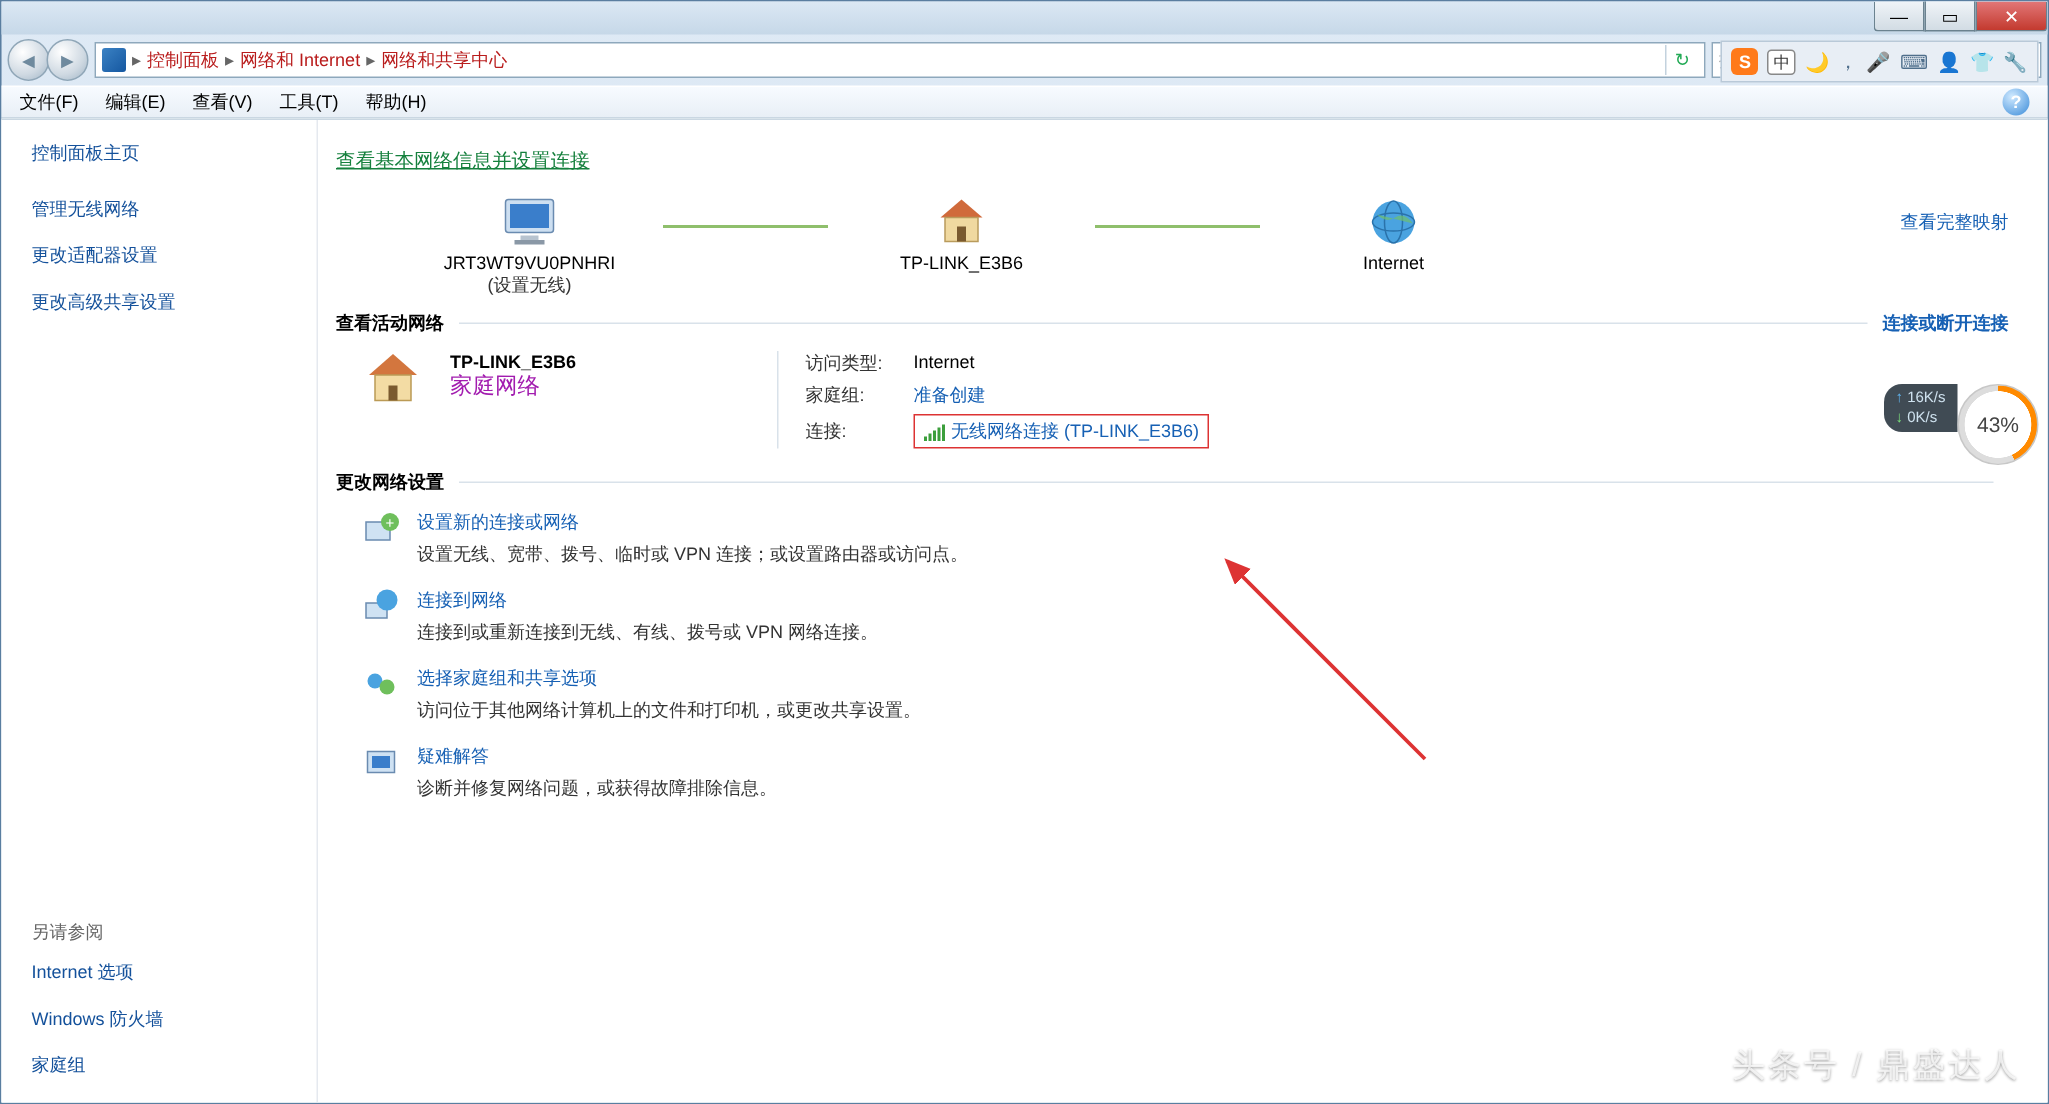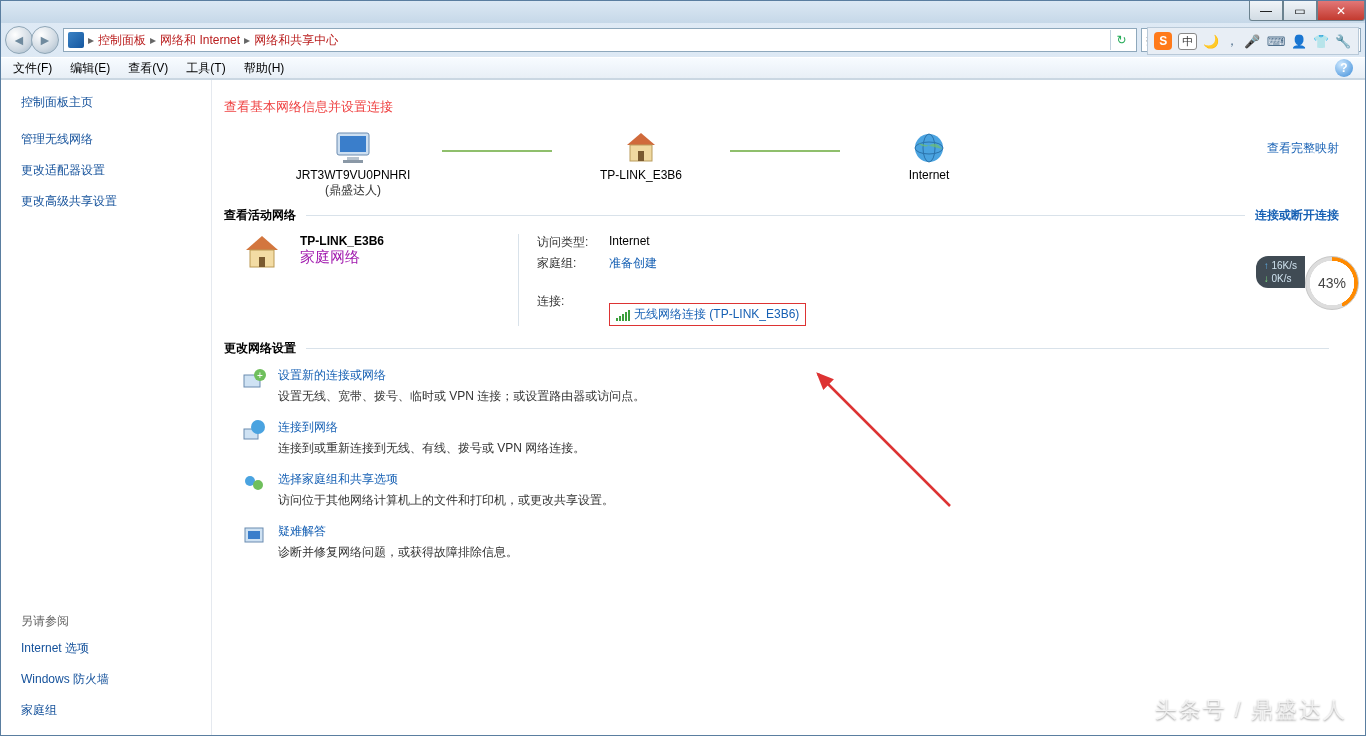--- a/index.html
+++ b/index.html
@@ -33,21 +33,21 @@
 
 
 .body { position:absolute; top:78px; left:0; right:0; bottom:0; display:flex; background:#fff; border-top:1px solid #cad7e2; }
 .sidebar { width: 210px; background:#fff; border-right: none; padding: 14px 8px 8px 20px; font-size:12px; display:flex; flex-direction:column; }
 .sidebar .cphome { color:#14519b; margin-bottom:20px; cursor:pointer; }
 .sidebar .slink { color:#14519b; margin-bottom:14px; cursor:pointer; }
 .sidebar .spacer { flex:1; }
 .sidebar .seealso-hd { color:#666; margin-bottom:10px; }
 
 .content { flex:1; padding: 18px 26px 10px 12px; font-size:12px; position:relative; background:#fff; border-left:1px solid #e5e9ef;}
-.content h1 { font-size:13px; color:#ef4444; font-weight:normal; margin-bottom:14px; }
+.content h1 { font-size:13px; color:#15803d; font-weight:normal; margin-bottom:14px;text-decoration:underline; }
 
 
 .maprow { display:flex; align-items:flex-start; gap:14px; margin-bottom:8px; }
 .node { width:150px; text-align:center; }
 .node .ic { height:36px; display:flex; align-items:center; justify-content:center; margin-bottom:2px; }
 .node .lbl1 { font-size:12px; }
 .node .lbl2 { font-size:12px; color:#333; }
 .connline { width:110px; height:2px; background:#8fbf6c; margin-top:20px; }
 .mapside { margin-left:auto; margin-top:10px; }
 .bluelink { color:#1660b4; cursor:pointer; }
@@ -59,21 +59,21 @@
 
 
 .activerow { display:flex; gap:18px; margin-bottom:14px; margin-left:18px; }
 .house { width:40px; height:36px; }
 .netinfo { width:200px; }
 .netinfo .nname { font-weight:bold; font-size:12px; }
 .netinfo .ntype { color:#a21caf; font-size:15px; cursor:pointer; }
 .netdetails { border-left:1px solid #d9e2ea; padding-left:18px; display:grid; grid-template-columns: 72px 220px; row-gap:4px; font-size:12px; }
 .netdetails .lab { color:#333; }
 .connbox { grid-column: 1 / 3; display:grid; grid-template-columns:72px 220px; align-items:center;}
-.redbox { border:1px solid #d33; padding:2px 6px; display:inline-flex; align-items:center; gap:4px;margin-top:27px;}
+.redbox { border:1px solid #d33; padding:2px 6px; display:inline-flex; align-items:center; gap:4px;}
 .sigbars { display:inline-flex; align-items:flex-end; gap:1px; height:12px; }
 .sigbars i { width:2px; background:#3c9f3c; display:inline-block; }
 .sigbars i:nth-child(1){height:3px}.sigbars i:nth-child(2){height:5px}.sigbars i:nth-child(3){height:7px}.sigbars i:nth-child(4){height:9px}.sigbars i:nth-child(5){height:11px}
 
 
 .changelist { margin-left:18px; }
 .changeli { display:flex; gap:12px; margin-bottom:14px; }
 .changeli .cic { width:24px; height:24px; }
 .changeli .ctitle { color:#1660b4; cursor:pointer; margin-bottom:4px; display:inline-block;}
 .changeli .cdesc { color:#333; }
@@ -177,21 +177,21 @@
         <div class="node">
           <div class="ic">
             <svg width="40" height="34" viewBox="0 0 40 34">
                 <rect x="4" y="2" width="32" height="22" rx="2" fill="#cddff1" stroke="#6a8bb0"></rect>
                 <rect x="7" y="5" width="26" height="16" fill="#3a7ecb"></rect>
                 <rect x="14" y="26" width="12" height="3" fill="#b7c3cf"></rect>
                 <rect x="10" y="29" width="20" height="3" fill="#8a98a6"></rect>
               </svg>
           </div>
           <div class="lbl1">JRT3WT9VU0PNHRI</div>
-          <div class="lbl2">(鼎盛达人)</div>
+          <div class="lbl2">(设置无线)</div>
         </div>
         <div class="connline"></div>
         <div class="node">
           <div class="ic">
             <svg width="36" height="34" viewBox="0 0 36 34">
                 <polygon points="18,2 32,14 4,14" fill="#d06a3b"></polygon>
                 <rect x="7" y="14" width="22" height="16" fill="#f0d9a0" stroke="#b99b5c"></rect>
                 <rect x="15" y="20" width="6" height="10" fill="#7a5a2f"></rect>
               </svg>
           </div>

